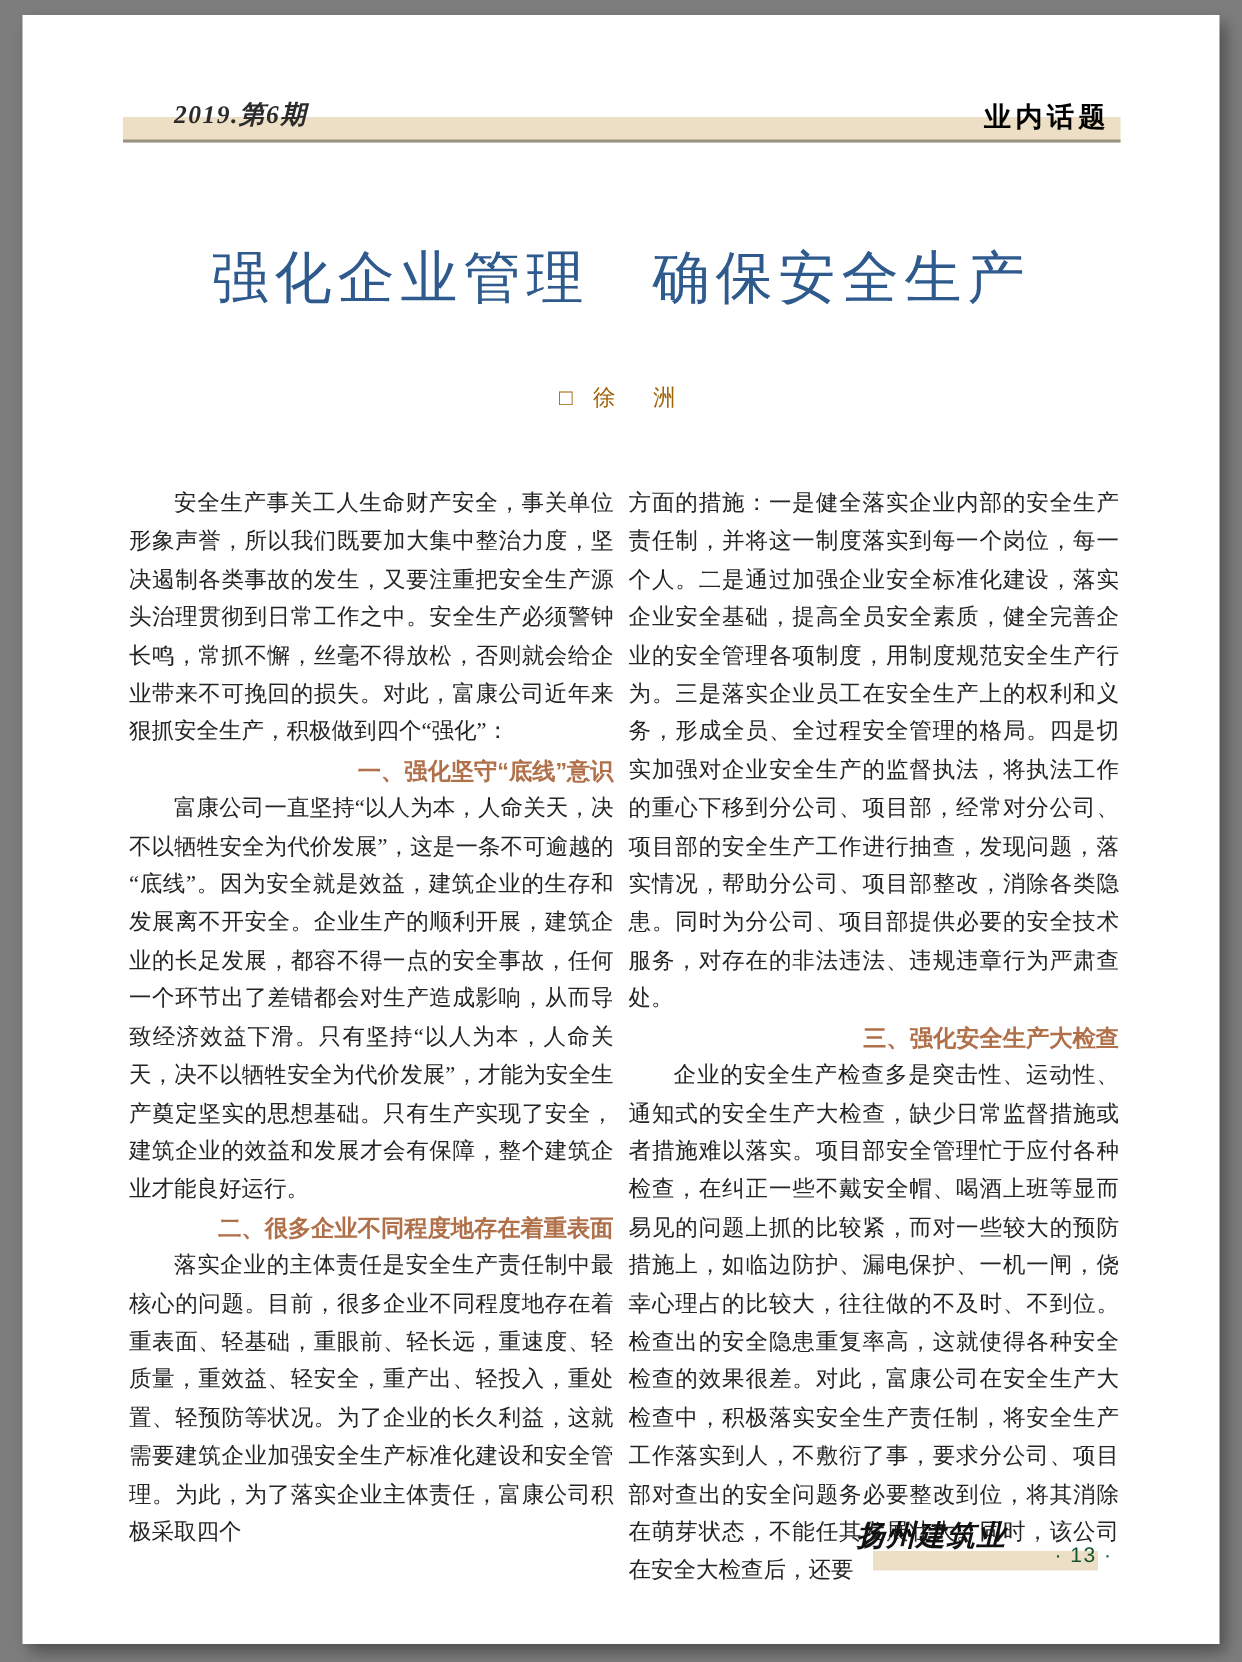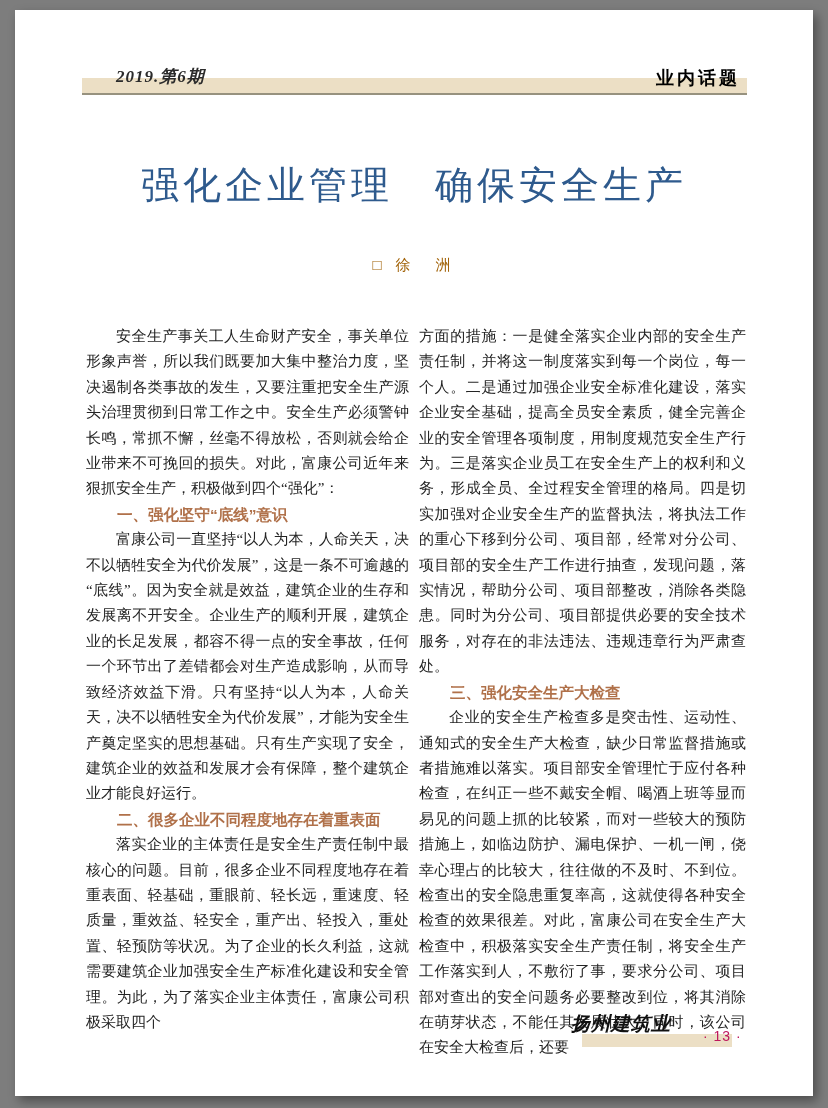--- a/index.html
+++ b/index.html
@@ -52,35 +52,36 @@
     margin:0;text-align:justify;
     font-size:15px;line-height:25.4px;color:#242424;
     font-family:Liberation Serif, serif;
   }
   .para.indent{text-indent:2em;}
   .subhead{
     margin:0;text-indent:2em;
     font-size:15.5px;line-height:25.4px;font-weight:bold;
     color:var(--heading-brown,#b0714a);
     font-family:"Liberation Sans","DejaVu Sans",sans-serif;
+    text-align:right;
   }
   
   .footer-band{
     position:absolute;left:567px;top:1024px;width:150px;height:13px;
     background:var(--band-beige,#ecdfc5);
   }
   .footer-logo{
     position:absolute;left:556px;top:1001px;
     font-size:19px;font-weight:bold;font-style:italic;color:#111;
     letter-spacing:1px;
     font-family:"Liberation Serif","DejaVu Serif",serif;
   }
   .footer-page{
     position:absolute;left:688px;top:1018px;
-    font-size:14px;color:#be185d;letter-spacing:1px;
+    font-size:14px;color:#14532d;letter-spacing:1px;
     font-family:"Liberation Sans","DejaVu Sans",sans-serif;
   }
 </style>
 </head>
 <body>
 
 <div class="page">
 
   <div class="header-band"></div>
   <div class="header-issue">2019.第6期</div>

